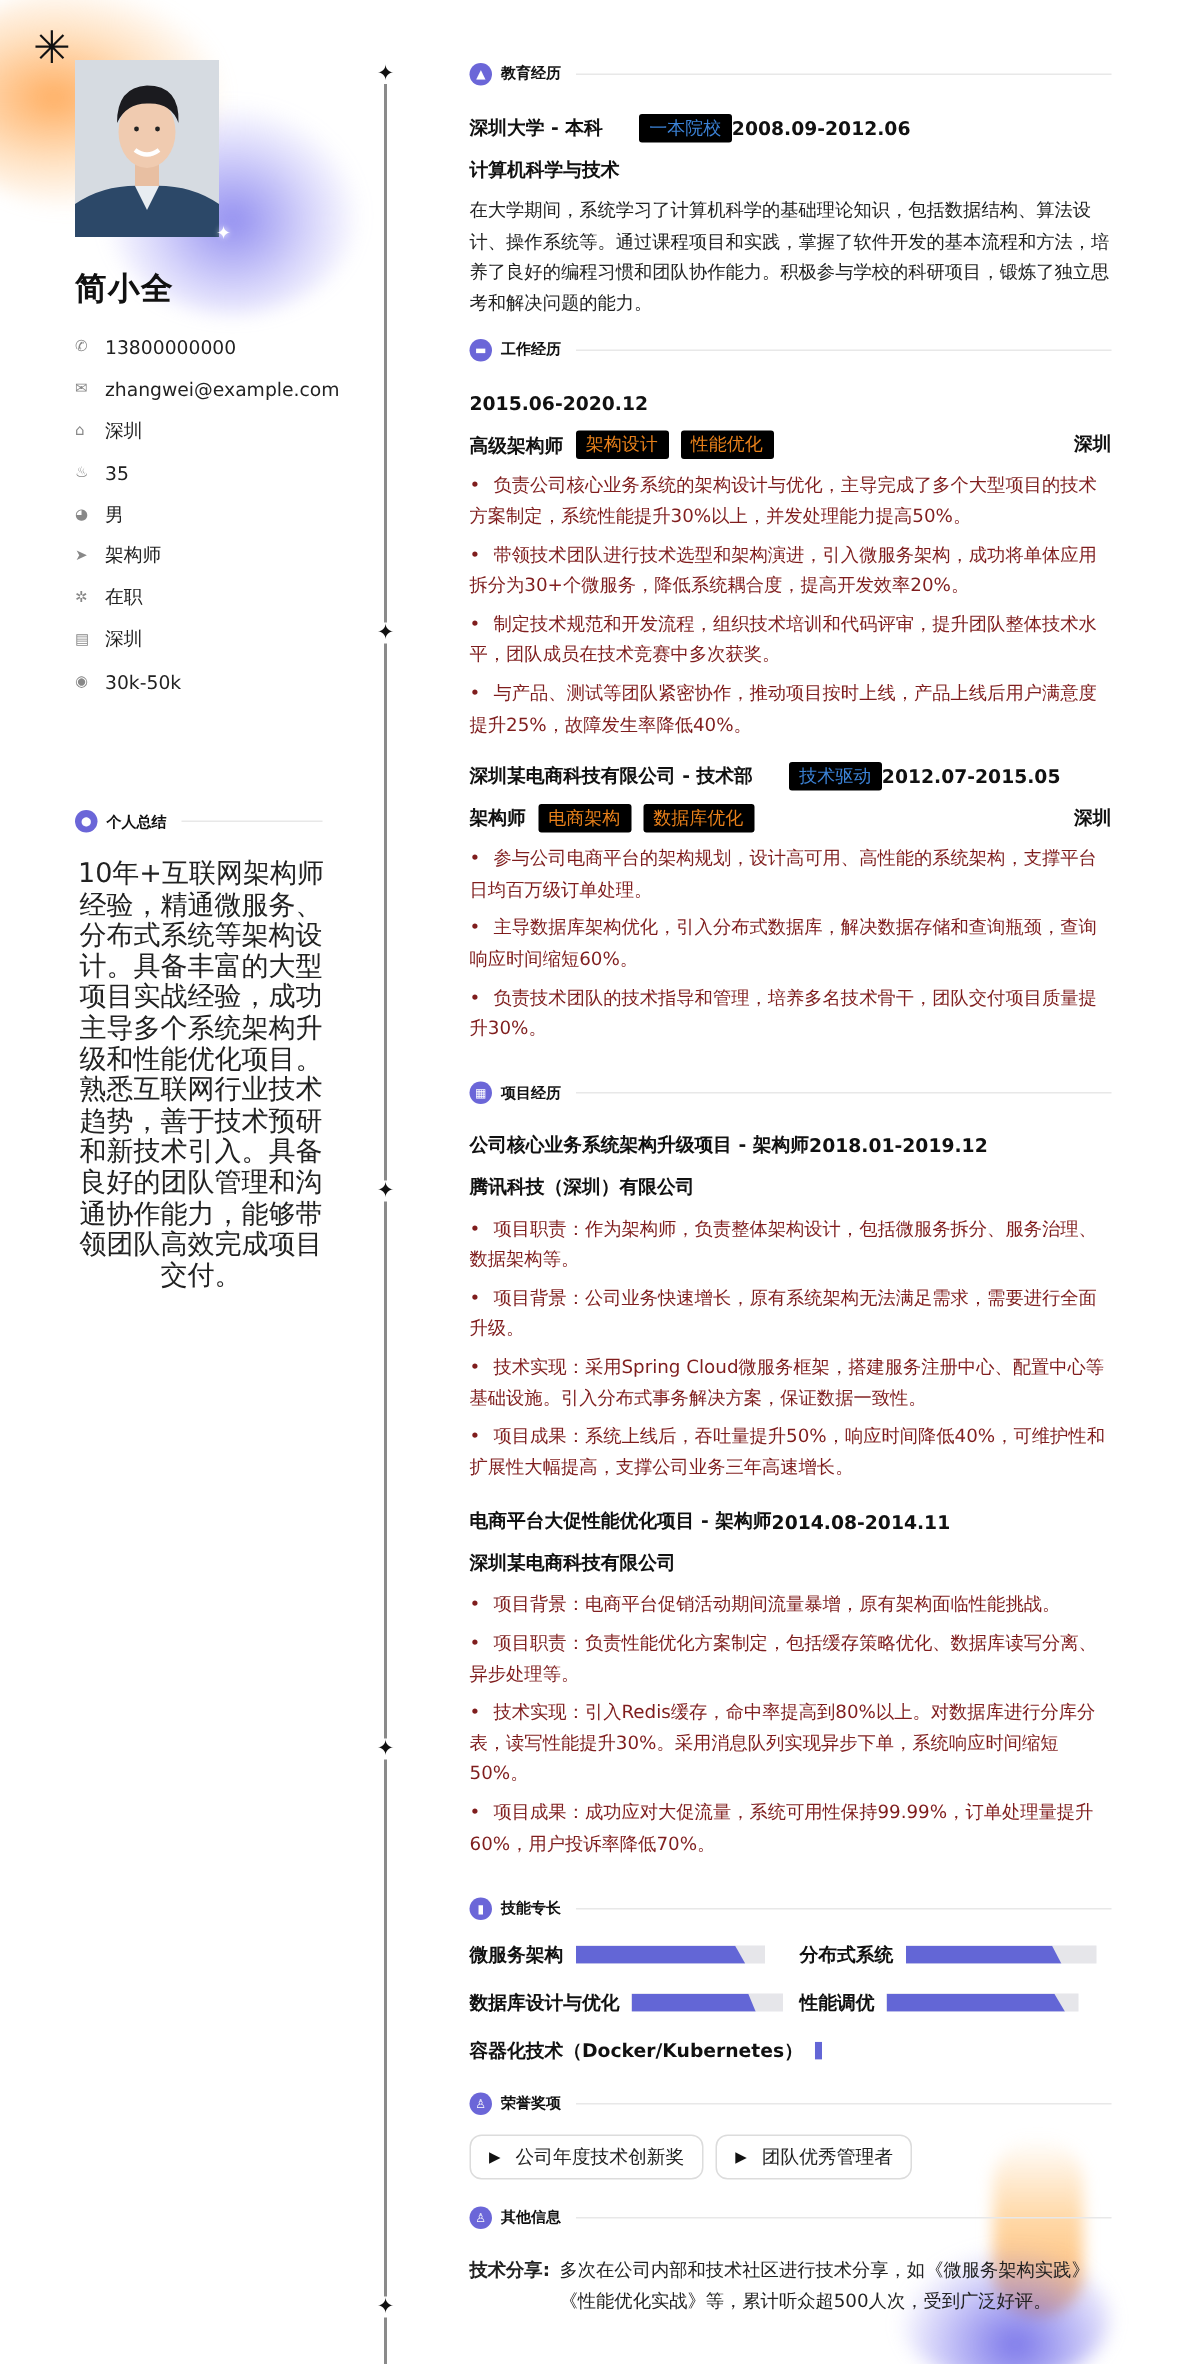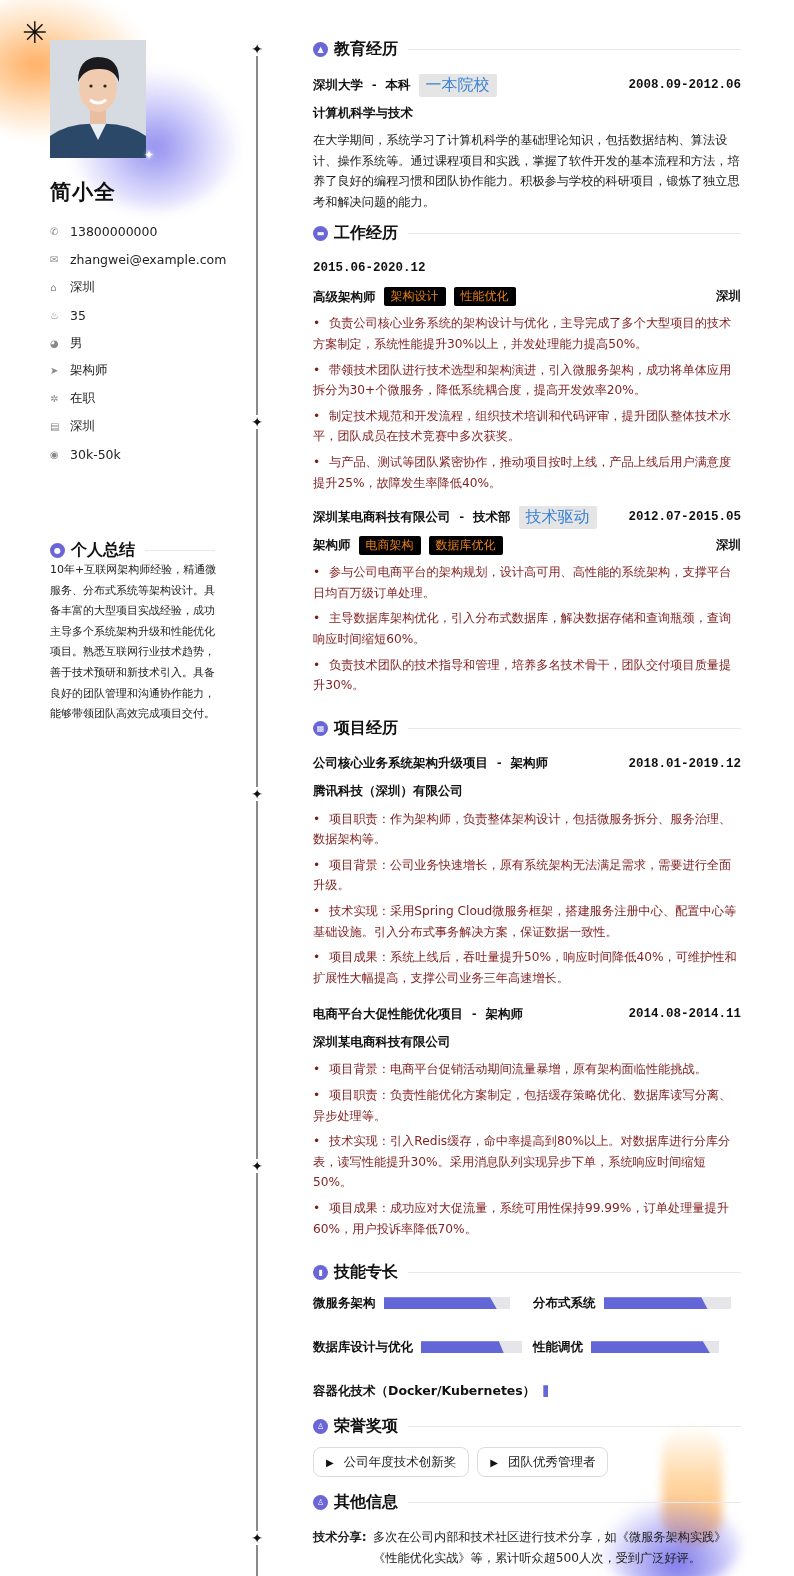--- a/index.html
+++ b/index.html
@@ -19,41 +19,41 @@
   .sparkle { position: absolute; left: 144px; top: 148px; font-size: 12px; color: #fff; text-shadow: 0 0 4px #fff; }
 
   .name { position: absolute; left: 50px; top: 178px; font-size: 21px; font-weight: 700; color: #111; letter-spacing: 1px; }
 
   .contact { position: absolute; left: 50px; top: 218px; width: 190px; }
   .contact-row { display: flex; align-items: center; height: 27.8px; font-size: 12.5px; color: #222; }
   .contact-row .ci { width: 20px; font-size: 10px; color: #888; display: inline-flex; align-items: center; }
 
   .left-sec-head { position: absolute; left: 50px; top: 540px; width: 165px; display: flex; align-items: center; }
   .sec-icon { width: 15px; height: 15px; border-radius: 50%; background: #6b66d8; display: inline-flex; align-items: center; justify-content: center; color: #fff; font-size: 8px; margin-right: 6px; flex-shrink: 0; }
-  .sec-title { font-size: 16px; font-weight: 700; color: #111; white-space: nowrap; }
+  .sec-title { font-size: 10px; font-weight: 700; color: #111; white-space: nowrap; }
   .sec-line { flex: 1; height: 1px; background: #e8e8e8; margin-left: 10px; }
 
-  .summary { position: absolute; left: 50px; top: 560px; width: 168px; font-size: 11px; line-height: 20.6px; color: #222; }
+  .summary { position: absolute; left: 50px; top: 573px; width: 168px; font-size: 18px; line-height: 20.6px; color: #222; text-align: center; }
 
   .timeline { position: absolute; left: 256px; top: 55px; width: 2px; height: 1521px; background: #8a8a8a; }
   .star { position: absolute; left: 250px; width: 14px; height: 14px; font-size: 14px; line-height: 14px; text-align: center; color: #111; background: #fff; }
 
   .main { position: absolute; left: 313px; top: 38px; width: 428px; }
   .sec-head { display: flex; align-items: center; height: 22px; }
-  .item-head { display: flex; align-items: center; justify-content: space-between; height: 22px; font-size: 12.5px; font-weight: 700; color: #111; font-family: Liberation Mono, monospace; }
+  .item-head { display: flex; align-items: center; justify-content: flex-start; height: 22px; font-size: 12.5px; font-weight: 700; color: #111; }
   .item-head .l { display: flex; align-items: center; }
-  .tag-blue { background: #e5e5e5; color: #3b82d6; font-weight: 400; font-size: 16px; padding: 1px 7px; margin-left: 8px; border-radius: 2px; }
+  .tag-blue { background: #000000; color: #3b82d6; font-weight: 400; font-size: 12px; padding: 1px 7px; margin-left: 24px; border-radius: 2px; }
   .tag-orange { background: #000000; color: #e8801a; font-weight: 400; font-size: 12px; padding: 1px 7px; margin-left: 8px; border-radius: 2px; }
   .sub { font-size: 12.5px; font-weight: 700; color: #111; height: 22px; display: flex; align-items: center; justify-content: space-between; }
   .para { font-size: 12.2px; line-height: 20.6px; color: #222; }
   .bullets { list-style: none; }
   .bullets li { font-size: 12.2px; line-height: 20.6px; color: #7f1d1d; margin-bottom: 5px; }
   .bullets li::before { content: "•"; display: inline-block; width: 16px; }
 
-  .skills { display: grid; grid-template-columns: 220px 208px; row-gap: 24px; margin-top: 10px; }
+  .skills { display: grid; grid-template-columns: 220px 208px; row-gap: 12px; margin-top: 10px; }
   .skill { display: flex; align-items: center; font-size: 12.5px; font-weight: 700; color: #111; height: 20px; }
   .track { height: 12px; background: #e6e6ea; margin-left: 8px; position: relative; }
   .fill { height: 100%; background: #6366d6; position: absolute; left: 0; top: 0; clip-path: polygon(0 0, 94% 0, 100% 100%, 0 100%); }
 
   .awards { display: flex; margin-top: 10px; }
   .award { display: flex; align-items: center; border: 1px solid #dcdcdc; border-radius: 8px; height: 30px; padding: 0 12px; font-size: 12.5px; color: #222; margin-right: 8px; background: rgba(255,255,255,0.9); }
   .award .tri { font-size: 10px; margin-right: 10px; color: #111; }
 
   .other-row { display: flex; font-size: 12.2px; line-height: 20.6px; color: #222; }
   .other-row .k { font-weight: 700; width: 60px; flex-shrink: 0; }

